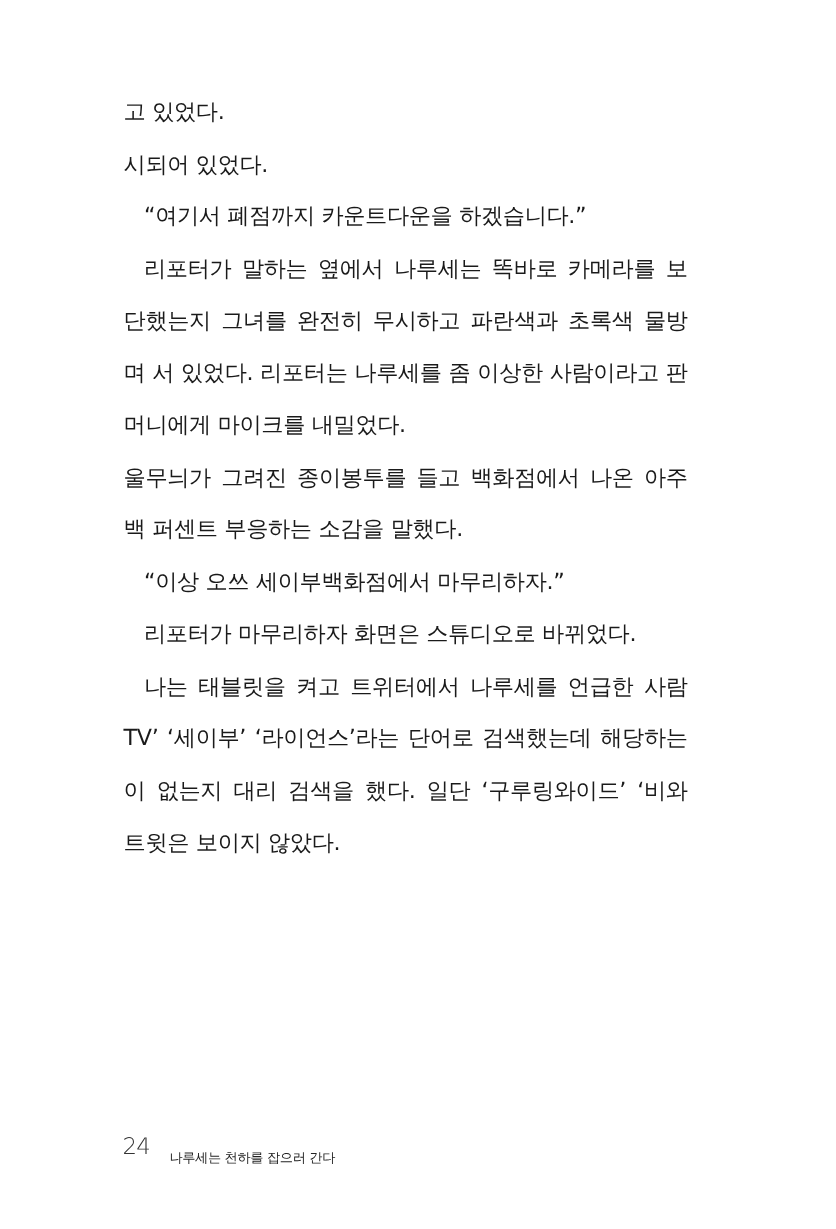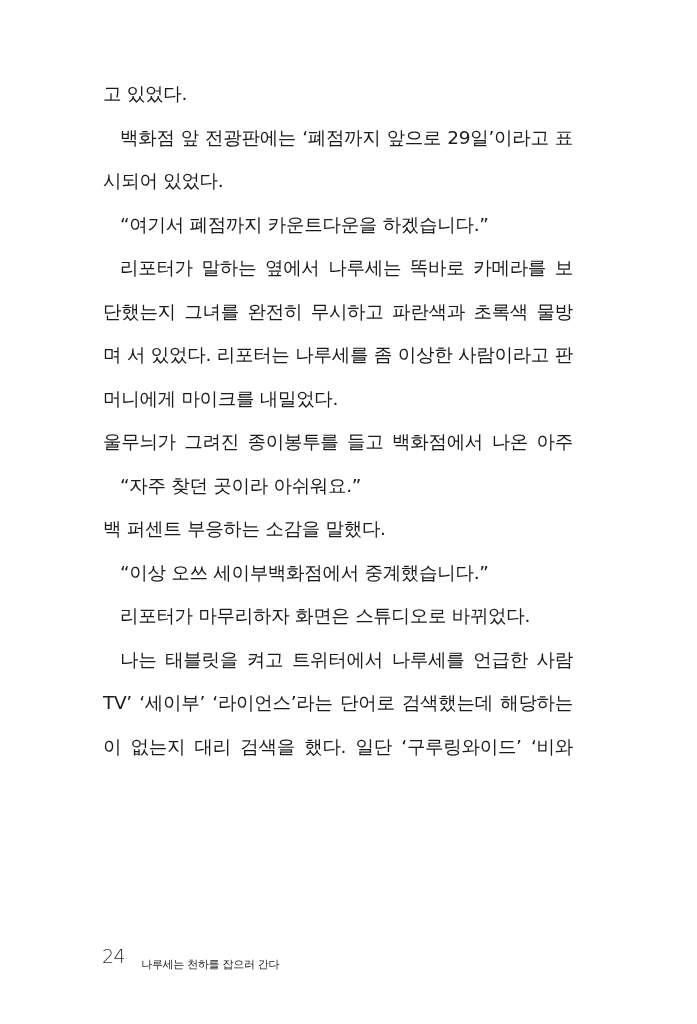--- a/index.html
+++ b/index.html
@@ -60,33 +60,32 @@
       color: #222222;
       letter-spacing: -0.3px;
       margin-top: 16px;
     }
   </style>
 </head>
 <body>
 
 <div class="page-body">
   <div class="line last">고 있었다.</div>
-  <div class="line indent">백화점 앞 전광판에는 ‘폐점까지 앞으로 29일’이라고 표</div>
   <div class="line last">시되어 있었다.</div>
   <div class="line indent last">“여기서 폐점까지 카운트다운을 하겠습니다.”</div>
   <div class="line indent">리포터가 말하는 옆에서 나루세는 똑바로 카메라를 보</div>
   <div class="line">단했는지 그녀를 완전히 무시하고 파란색과 초록색 물방</div>
   <div class="line">며 서 있었다. 리포터는 나루세를 좀 이상한 사람이라고 판</div>
   <div class="line last">머니에게 마이크를 내밀었다.</div>
   <div class="line">울무늬가 그려진 종이봉투를 들고 백화점에서 나온 아주</div>
-  <div class="line indent last">“자주 찾던 곳이라 아쉬워요.”</div>
   <div class="line last">백 퍼센트 부응하는 소감을 말했다.</div>
-  <div class="line indent last">“이상 오쓰 세이부백화점에서 중계했습니다.”</div>
+  <div class="line indent last">“이상 오쓰 세이부백화점에서 마무리하자.”</div>
   <div class="line indent last">리포터가 마무리하자 화면은 스튜디오로 바뀌었다.</div>
   <div class="line indent">나는 태블릿을 켜고 트위터에서 나루세를 언급한 사람</div>
   <div class="line">TV’ ‘세이부’ ‘라이언스’라는 단어로 검색했는데 해당하는</div>
   <div class="line">이 없는지 대리 검색을 했다. 일단 ‘구루링와이드’ ‘비와</div>
+  <div class="line last">트윗은 보이지 않았다.</div>
 </div>
 
 <div class="footer">
   <span class="page-number">24</span>
   <span class="book-title">나루세는 천하를 잡으러 간다</span>
 </div>
 
 </body></html>

